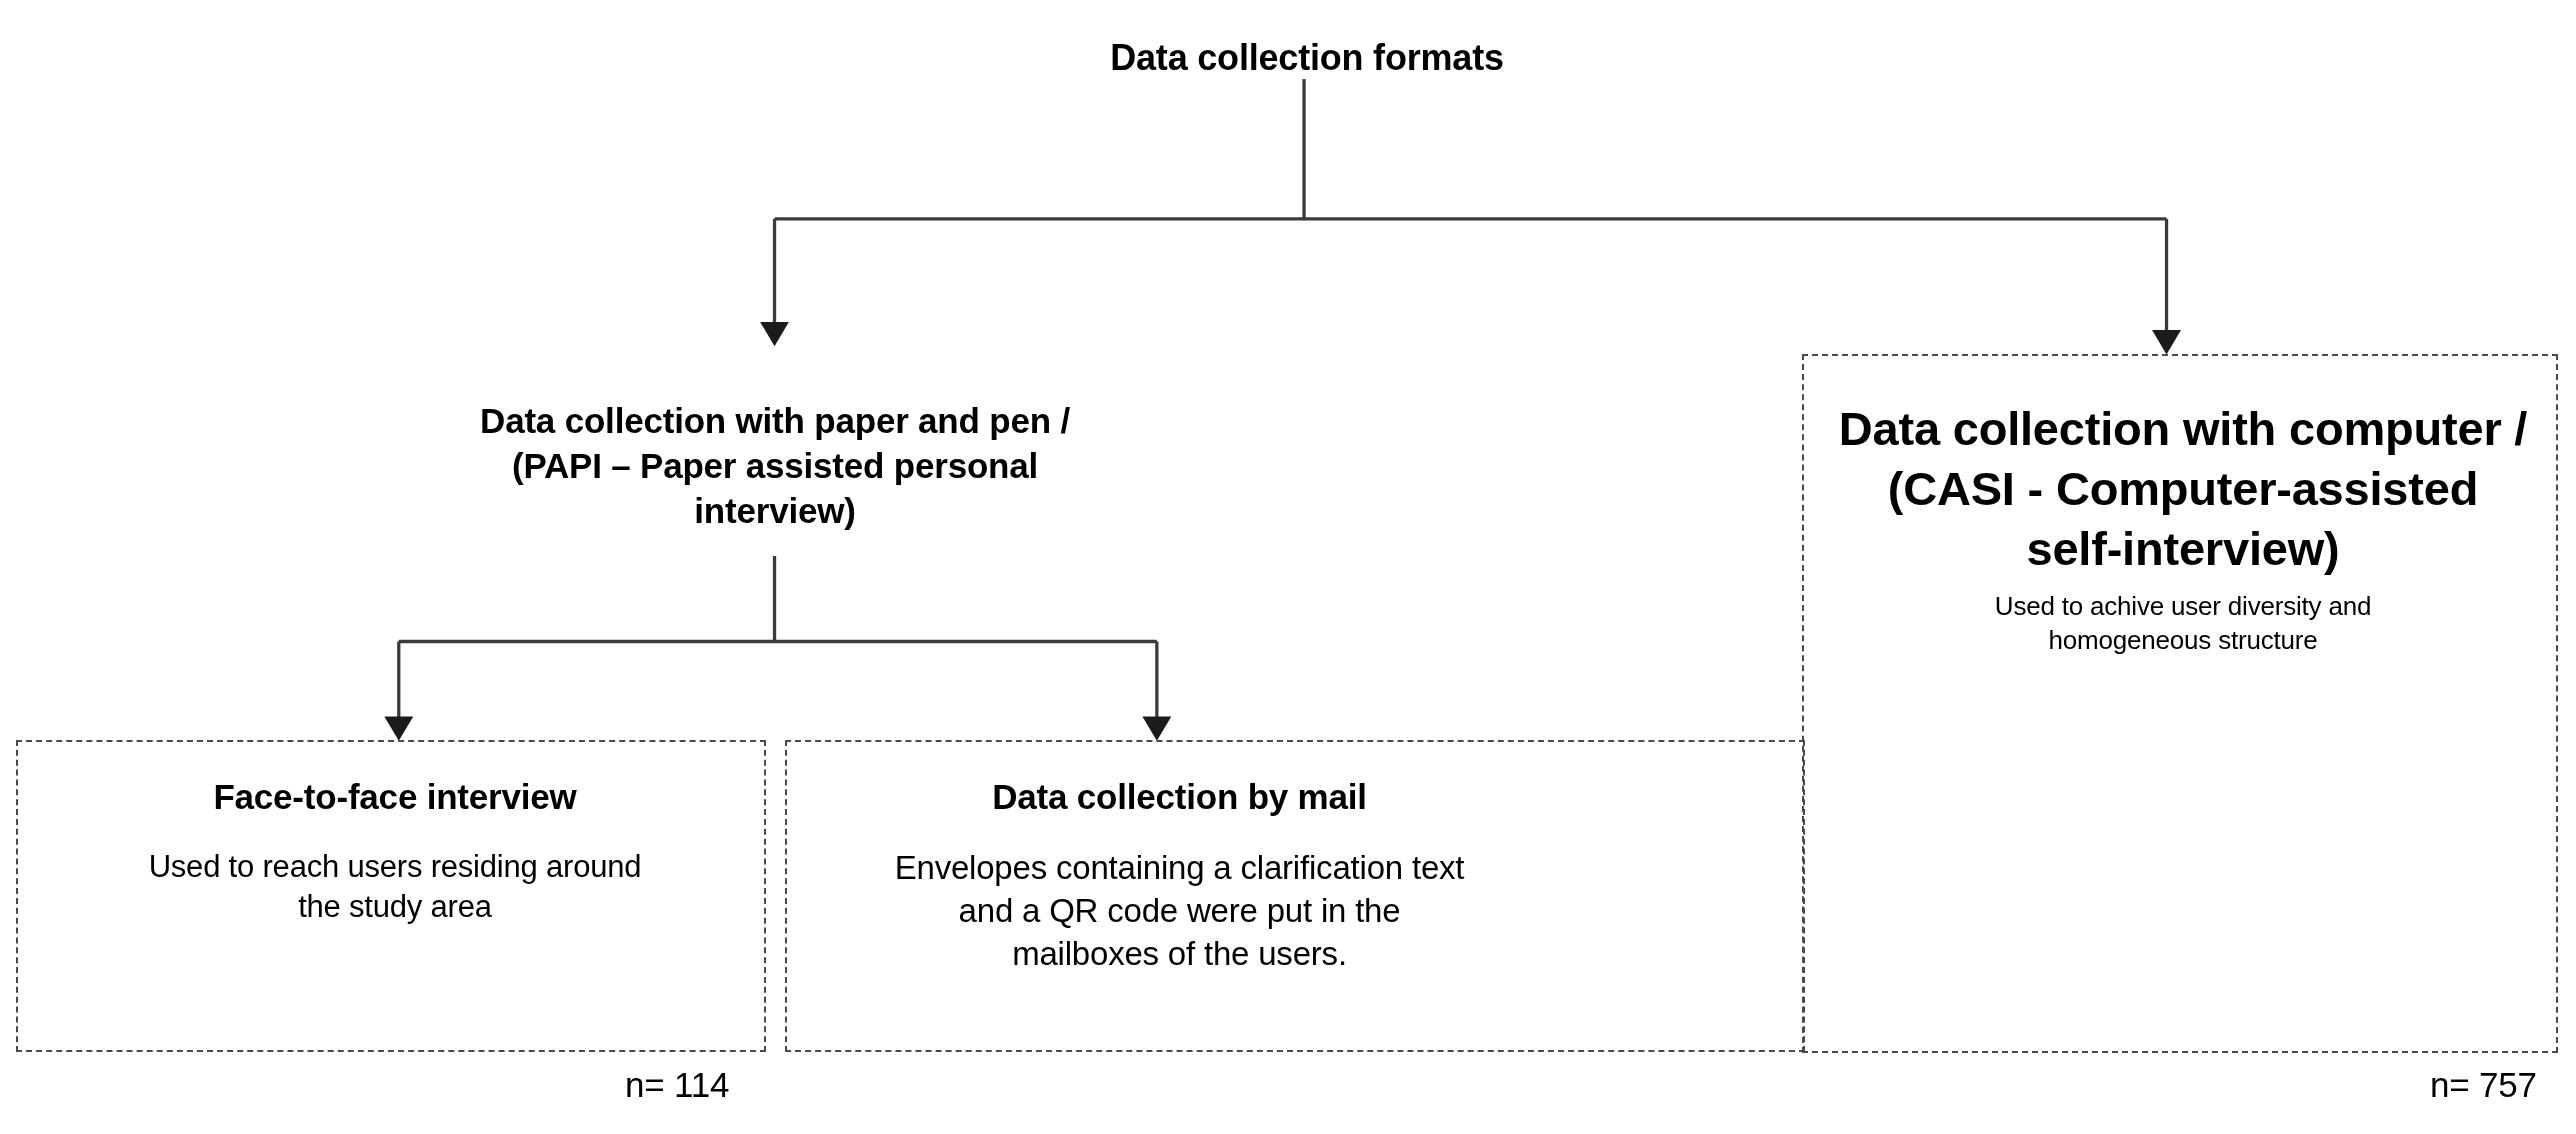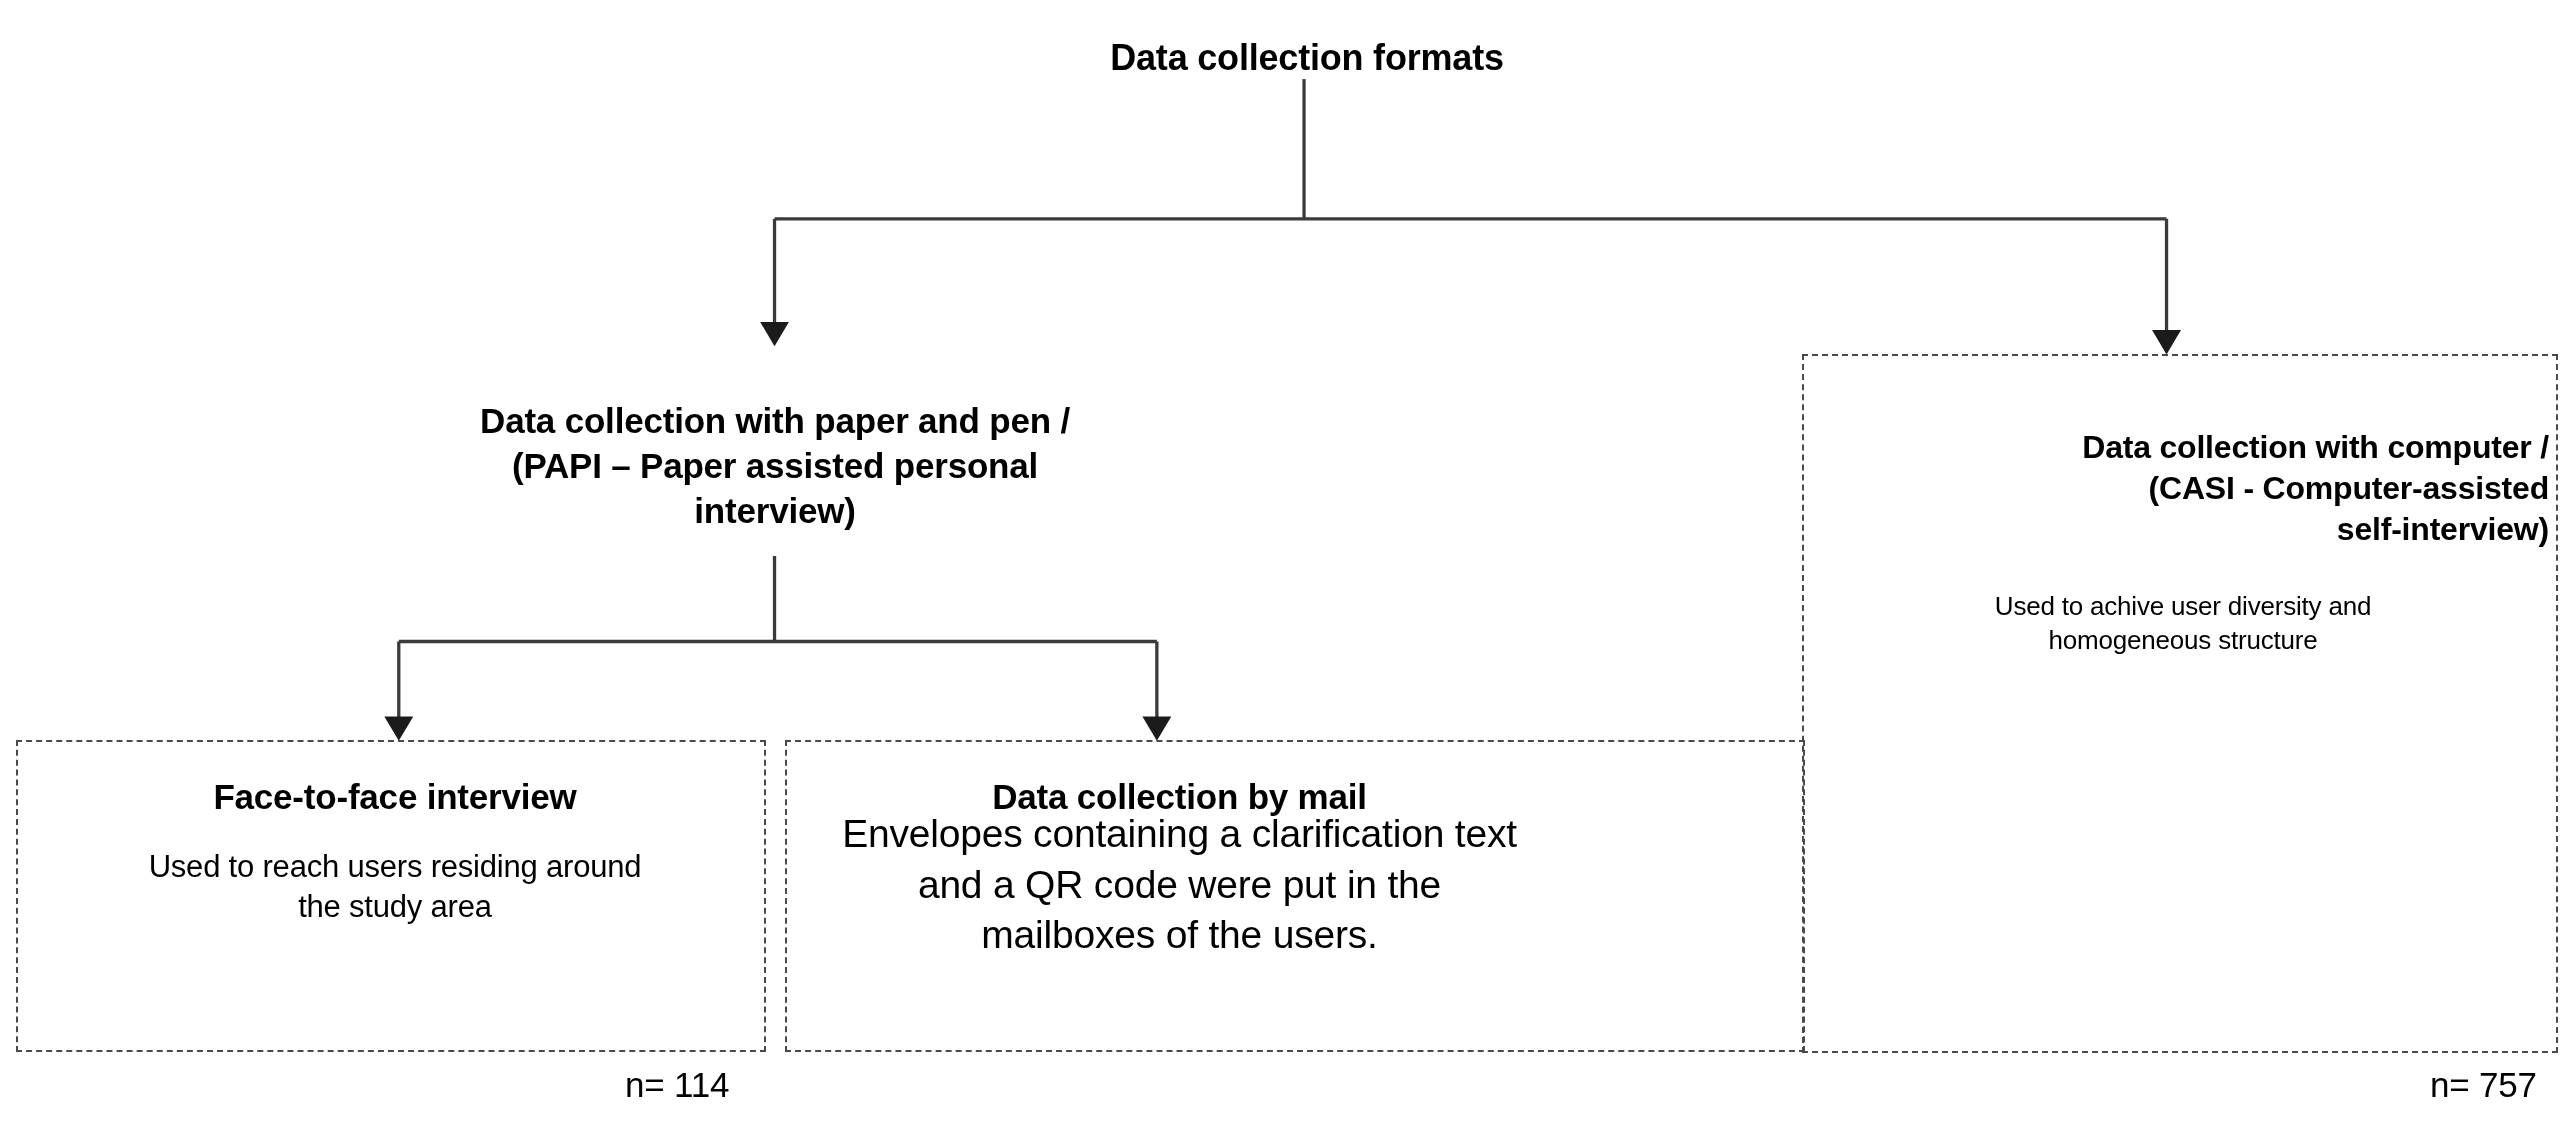--- a/index.html
+++ b/index.html
@@ -41,24 +41,23 @@
     font-size: 36px;
   }
   #papi-title {
     left: 333px;
     top: 364px;
     width: 884px;
     font-size: 35px;
   }
   #casi-title {
     left: 1817px;
-    top: 392px;
+    top: 364px;
     width: 732px;
-    font-size: 32px;
-    text-align: right;
+    font-size: 47px;
   }
   #casi-body {
     left: 1821px;
     top: 590px;
     width: 724px;
     font-size: 26px;
   }
   #f2f-title {
     left: 25px;
     top: 740px;
@@ -72,23 +71,23 @@
     font-size: 31px;
   }
   #mail-title {
     left: 793px;
     top: 740px;
     width: 773px;
     font-size: 35px;
   }
   #mail-body {
     left: 789px;
-    top: 809px;
+    top: 847px;
     width: 781px;
-    font-size: 39px;
+    font-size: 33px;
   }
   
   .dashed-box {
     position: absolute;
     border: 2.5px dashed #4a4a4a;
     background: transparent;
     box-sizing: border-box;
   }
   #box-casi {
     left: 1802px;

